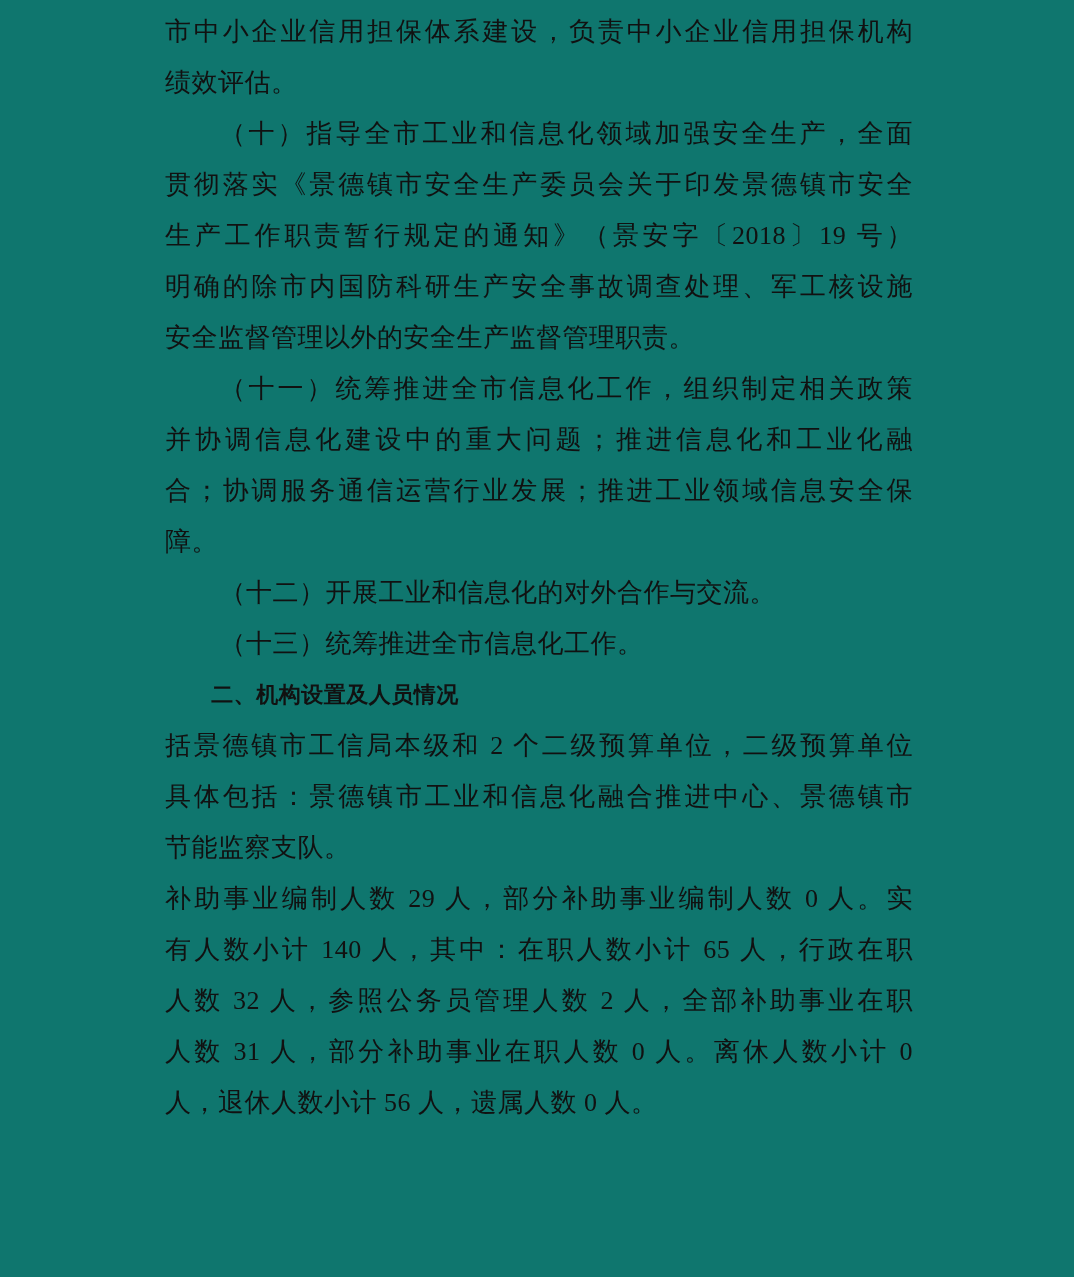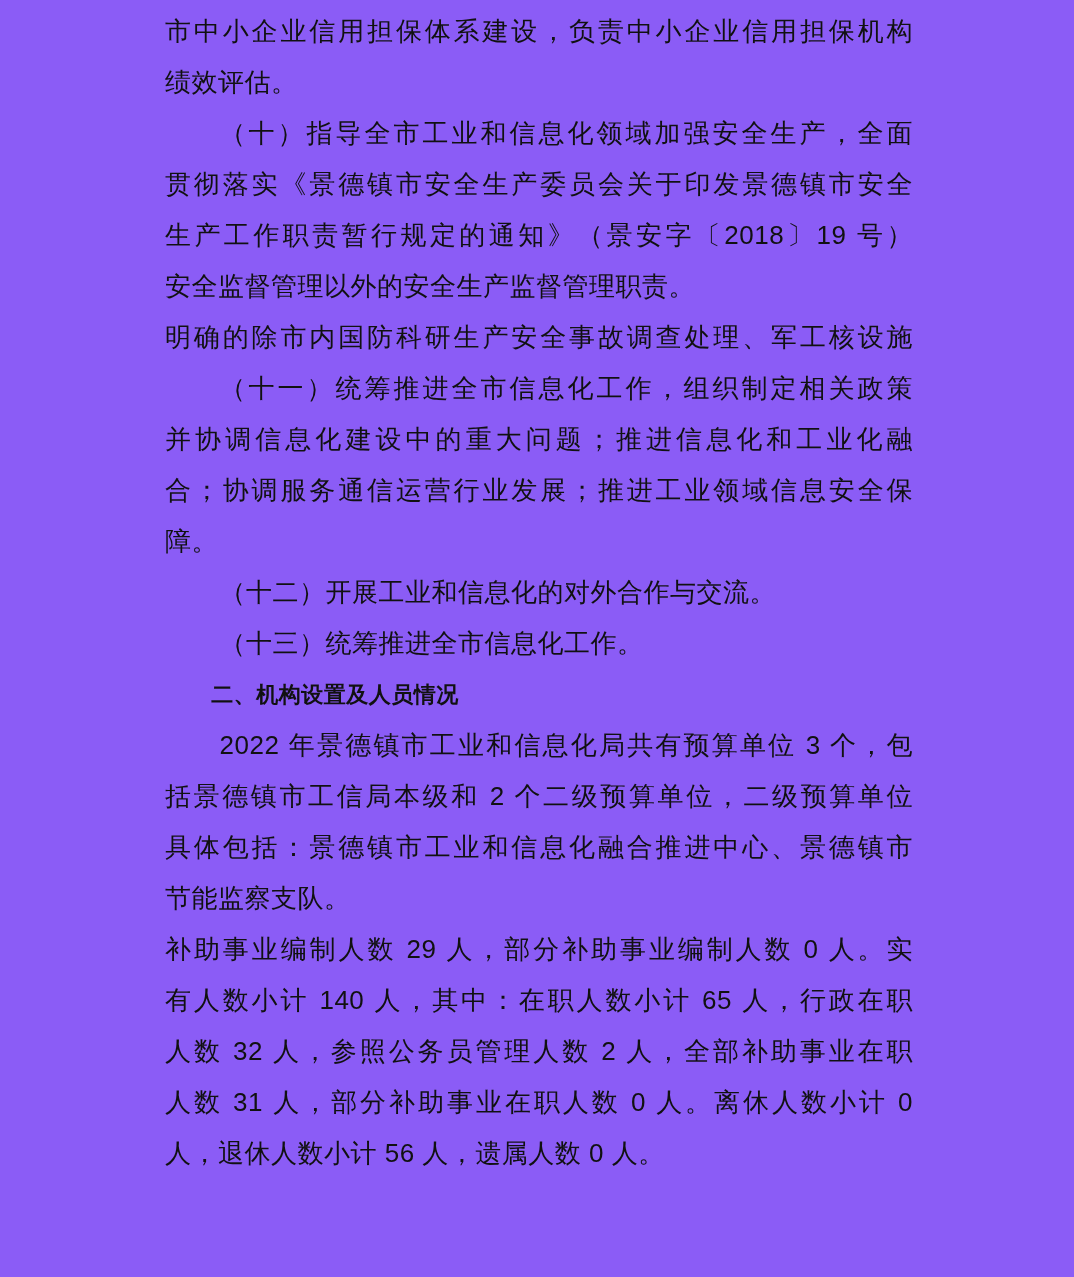--- a/index.html
+++ b/index.html
@@ -5,23 +5,23 @@
   html, body {
     margin: 0;
     padding: 0;
     background: #e8e8e8;
   }
   .page {
     position: relative;
     width: 1074px;
     height: 1277px;
     margin: 0 auto;
-    background: #8b5cf6;
+    background: #0f766e;
     overflow: hidden;
-    font-family: Liberation Sans, sans-serif;
+    font-family: Liberation Serif, serif;
     color: #111111;
   }
   .doc-body {
     position: absolute;
     left: 165px;
     top: 6px;
     width: 748px;
   }
   .para {
     margin: 0;
@@ -57,40 +57,39 @@
 <div class="page">
   <div class="doc-body">
       <div class="para">
         <div class="line">市中小企业信用担保体系建设，负责中小企业信用担保机构</div>
         <div class="line last">绩效评估。</div>
       </div>
       <div class="para">
         <div class="line indent">（十）指导全市工业和信息化领域加强安全生产，全面</div>
         <div class="line">贯彻落实《景德镇市安全生产委员会关于印发景德镇市安全</div>
         <div class="line">生产工作职责暂行规定的通知》（景安字〔2018〕19 号）</div>
+        <div class="line">明确的除市内国防科研生产安全事故调查处理、军工核设施</div>
         <div class="line last">安全监督管理以外的安全生产监督管理职责。</div>
-        <div class="line">明确的除市内国防科研生产安全事故调查处理、军工核设施</div>
       </div>
       <div class="para">
         <div class="line indent">（十一）统筹推进全市信息化工作，组织制定相关政策</div>
         <div class="line">并协调信息化建设中的重大问题；推进信息化和工业化融</div>
         <div class="line">合；协调服务通信运营行业发展；推进工业领域信息安全保</div>
         <div class="line last">障。</div>
       </div>
       <div class="para">
         <div class="line indent last">（十二）开展工业和信息化的对外合作与交流。</div>
       </div>
       <div class="para">
         <div class="line indent last">（十三）统筹推进全市信息化工作。</div>
       </div>
       <div class="para">
         <div class="line heading indent last">二、机构设置及人员情况</div>
       </div>
       <div class="para">
-        <div class="line indent">2022 年景德镇市工业和信息化局共有预算单位 3 个，包</div>
         <div class="line">括景德镇市工信局本级和 2 个二级预算单位，二级预算单位</div>
         <div class="line">具体包括：景德镇市工业和信息化融合推进中心、景德镇市</div>
         <div class="line last">节能监察支队。</div>
       </div>
       <div class="para">
         <div class="line">补助事业编制人数 29 人，部分补助事业编制人数 0 人。实</div>
         <div class="line">有人数小计 140 人，其中：在职人数小计 65 人，行政在职</div>
         <div class="line">人数 32 人，参照公务员管理人数 2 人，全部补助事业在职</div>
         <div class="line">人数 31 人，部分补助事业在职人数 0 人。离休人数小计 0</div>
         <div class="line last">人，退休人数小计 56 人，遗属人数 0 人。</div>

